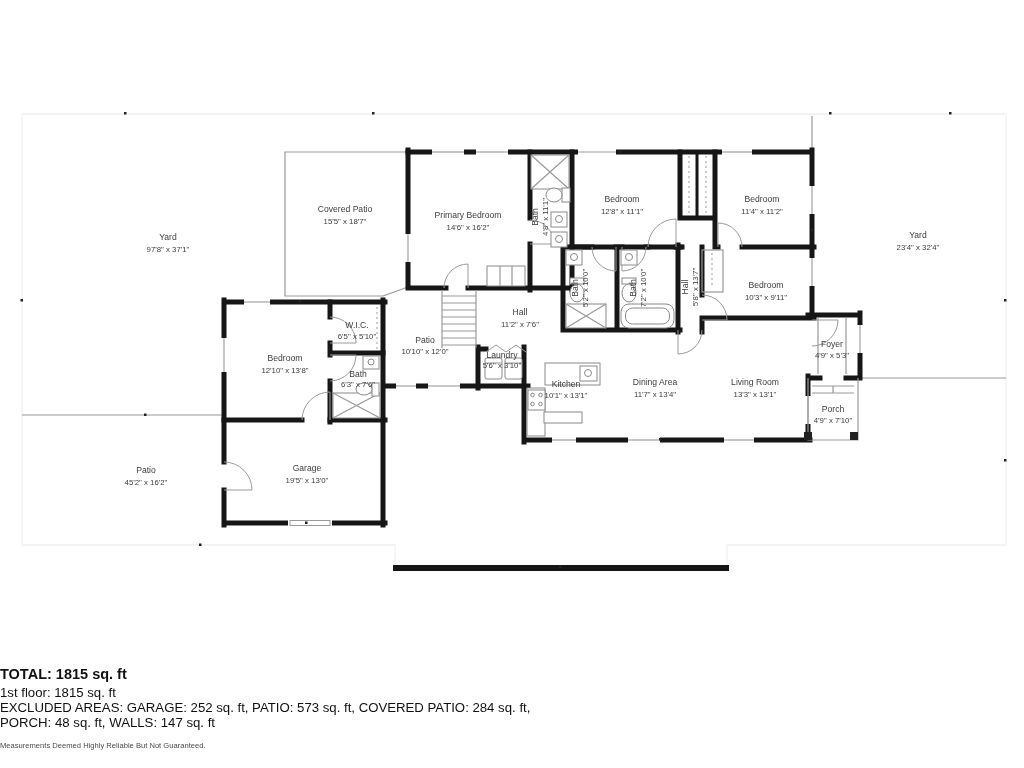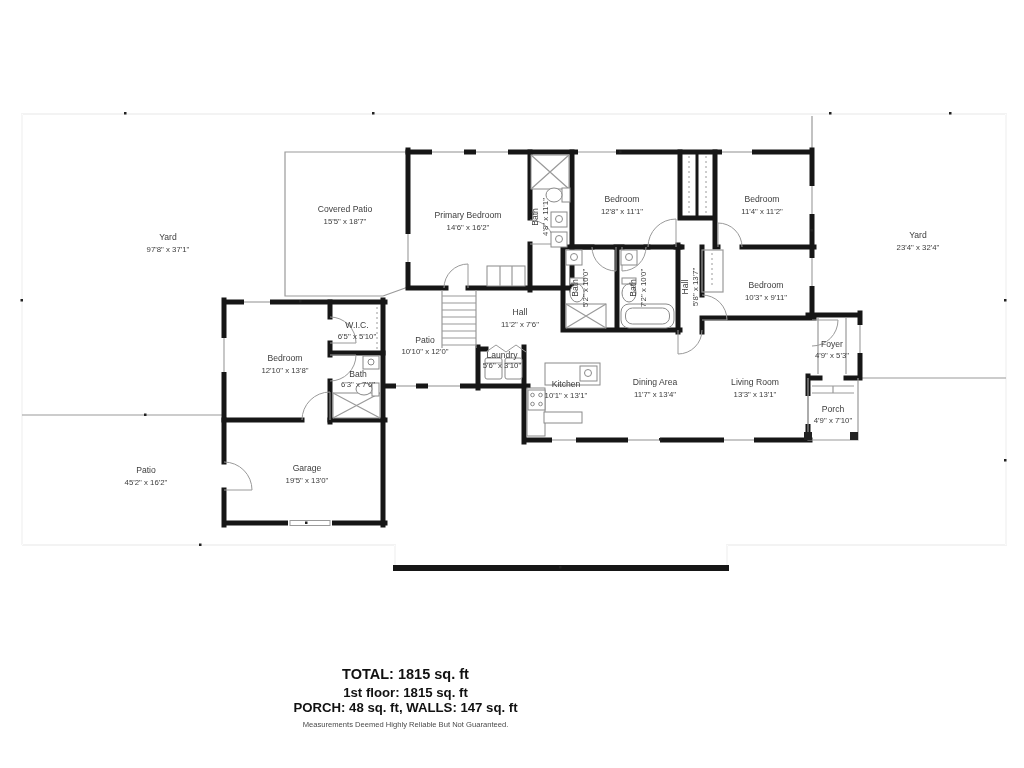--- a/index.html
+++ b/index.html
@@ -10,24 +10,24 @@
   .dim{font-size:7.8px;fill:#3d3d3d;text-anchor:middle;}
   .walls{stroke:#161616;stroke-width:5;fill:none;stroke-linecap:square;}
   .walls-thin{stroke:#161616;stroke-width:3;fill:none;}
   .thin{stroke:#9a9a9a;stroke-width:1.2;fill:none;}
   .fix{stroke:#8a8a8a;stroke-width:1;fill:#ffffff;}
   .arc{stroke:#9a9a9a;stroke-width:1;fill:none;}
   .dash{stroke:#9a9a9a;stroke-width:1;fill:none;stroke-dasharray:2,3;}
   .win rect{fill:#ffffff;stroke:none;}
   .win line{stroke:#9a9a9a;stroke-width:1.1;}
   .dot{fill:#222222;}
-  #summary{position:absolute;left:0;top:666px;width:811px;text-align:center;color:#111;}
+  #summary{position:absolute;left:0;top:666px;width:811px;color:#111;}
   #summary .total{font-size:14.5px;font-weight:bold;margin-bottom:3px;}
-  #summary .line{font-size:13.2px;line-height:15px;font-weight:bold;}
-  #summary .disclaimer{font-size:7.6px;color:#4a4a4a;margin-top:5px;}
+  #summary .line{font-size:13.2px;line-height:15px;}
+  #summary .disclaimer{font-size:7.6px;color:#4a4a4a;margin-top:11px;}
 </style>
 </head>
 <body>
 
 <div id="stage">
 <svg id="plan-svg" width="1024" height="640" viewBox="0 0 1024 640">
 
   <g>
     <path class="thin" d="M22,545 V114 H1006 V545 H727 V567 M395,567 V545 H22" stroke="#b2b2b2" stroke-width="3.4"></path>
     <path d="M22,545 V114 H1006 V545 H727 V567 M395,567 V545 H22" stroke="#ffffff" stroke-width="1.7" fill="none"></path>
@@ -334,16 +334,17 @@
     <text class="dim" x="146" y="485">45'2" x 16'2"</text>
 
     <text class="lbl" x="307" y="471">Garage</text>
     <text class="dim" x="307" y="483">19'5" x 13'0"</text>
   </g>
 </svg>
 
   <div id="summary">
     <div class="total">TOTAL: 1815 sq. ft</div>
     <div class="line">1st floor: 1815 sq. ft</div>
+    <div class="line">EXCLUDED AREAS: GARAGE: 252 sq. ft, PATIO: 573 sq. ft, COVERED PATIO: 284 sq. ft,</div>
     <div class="line">PORCH: 48 sq. ft, WALLS: 147 sq. ft</div>
     <div class="disclaimer">Measurements Deemed Highly Reliable But Not Guaranteed.</div>
   </div>
 </div>
 
 </body></html>

